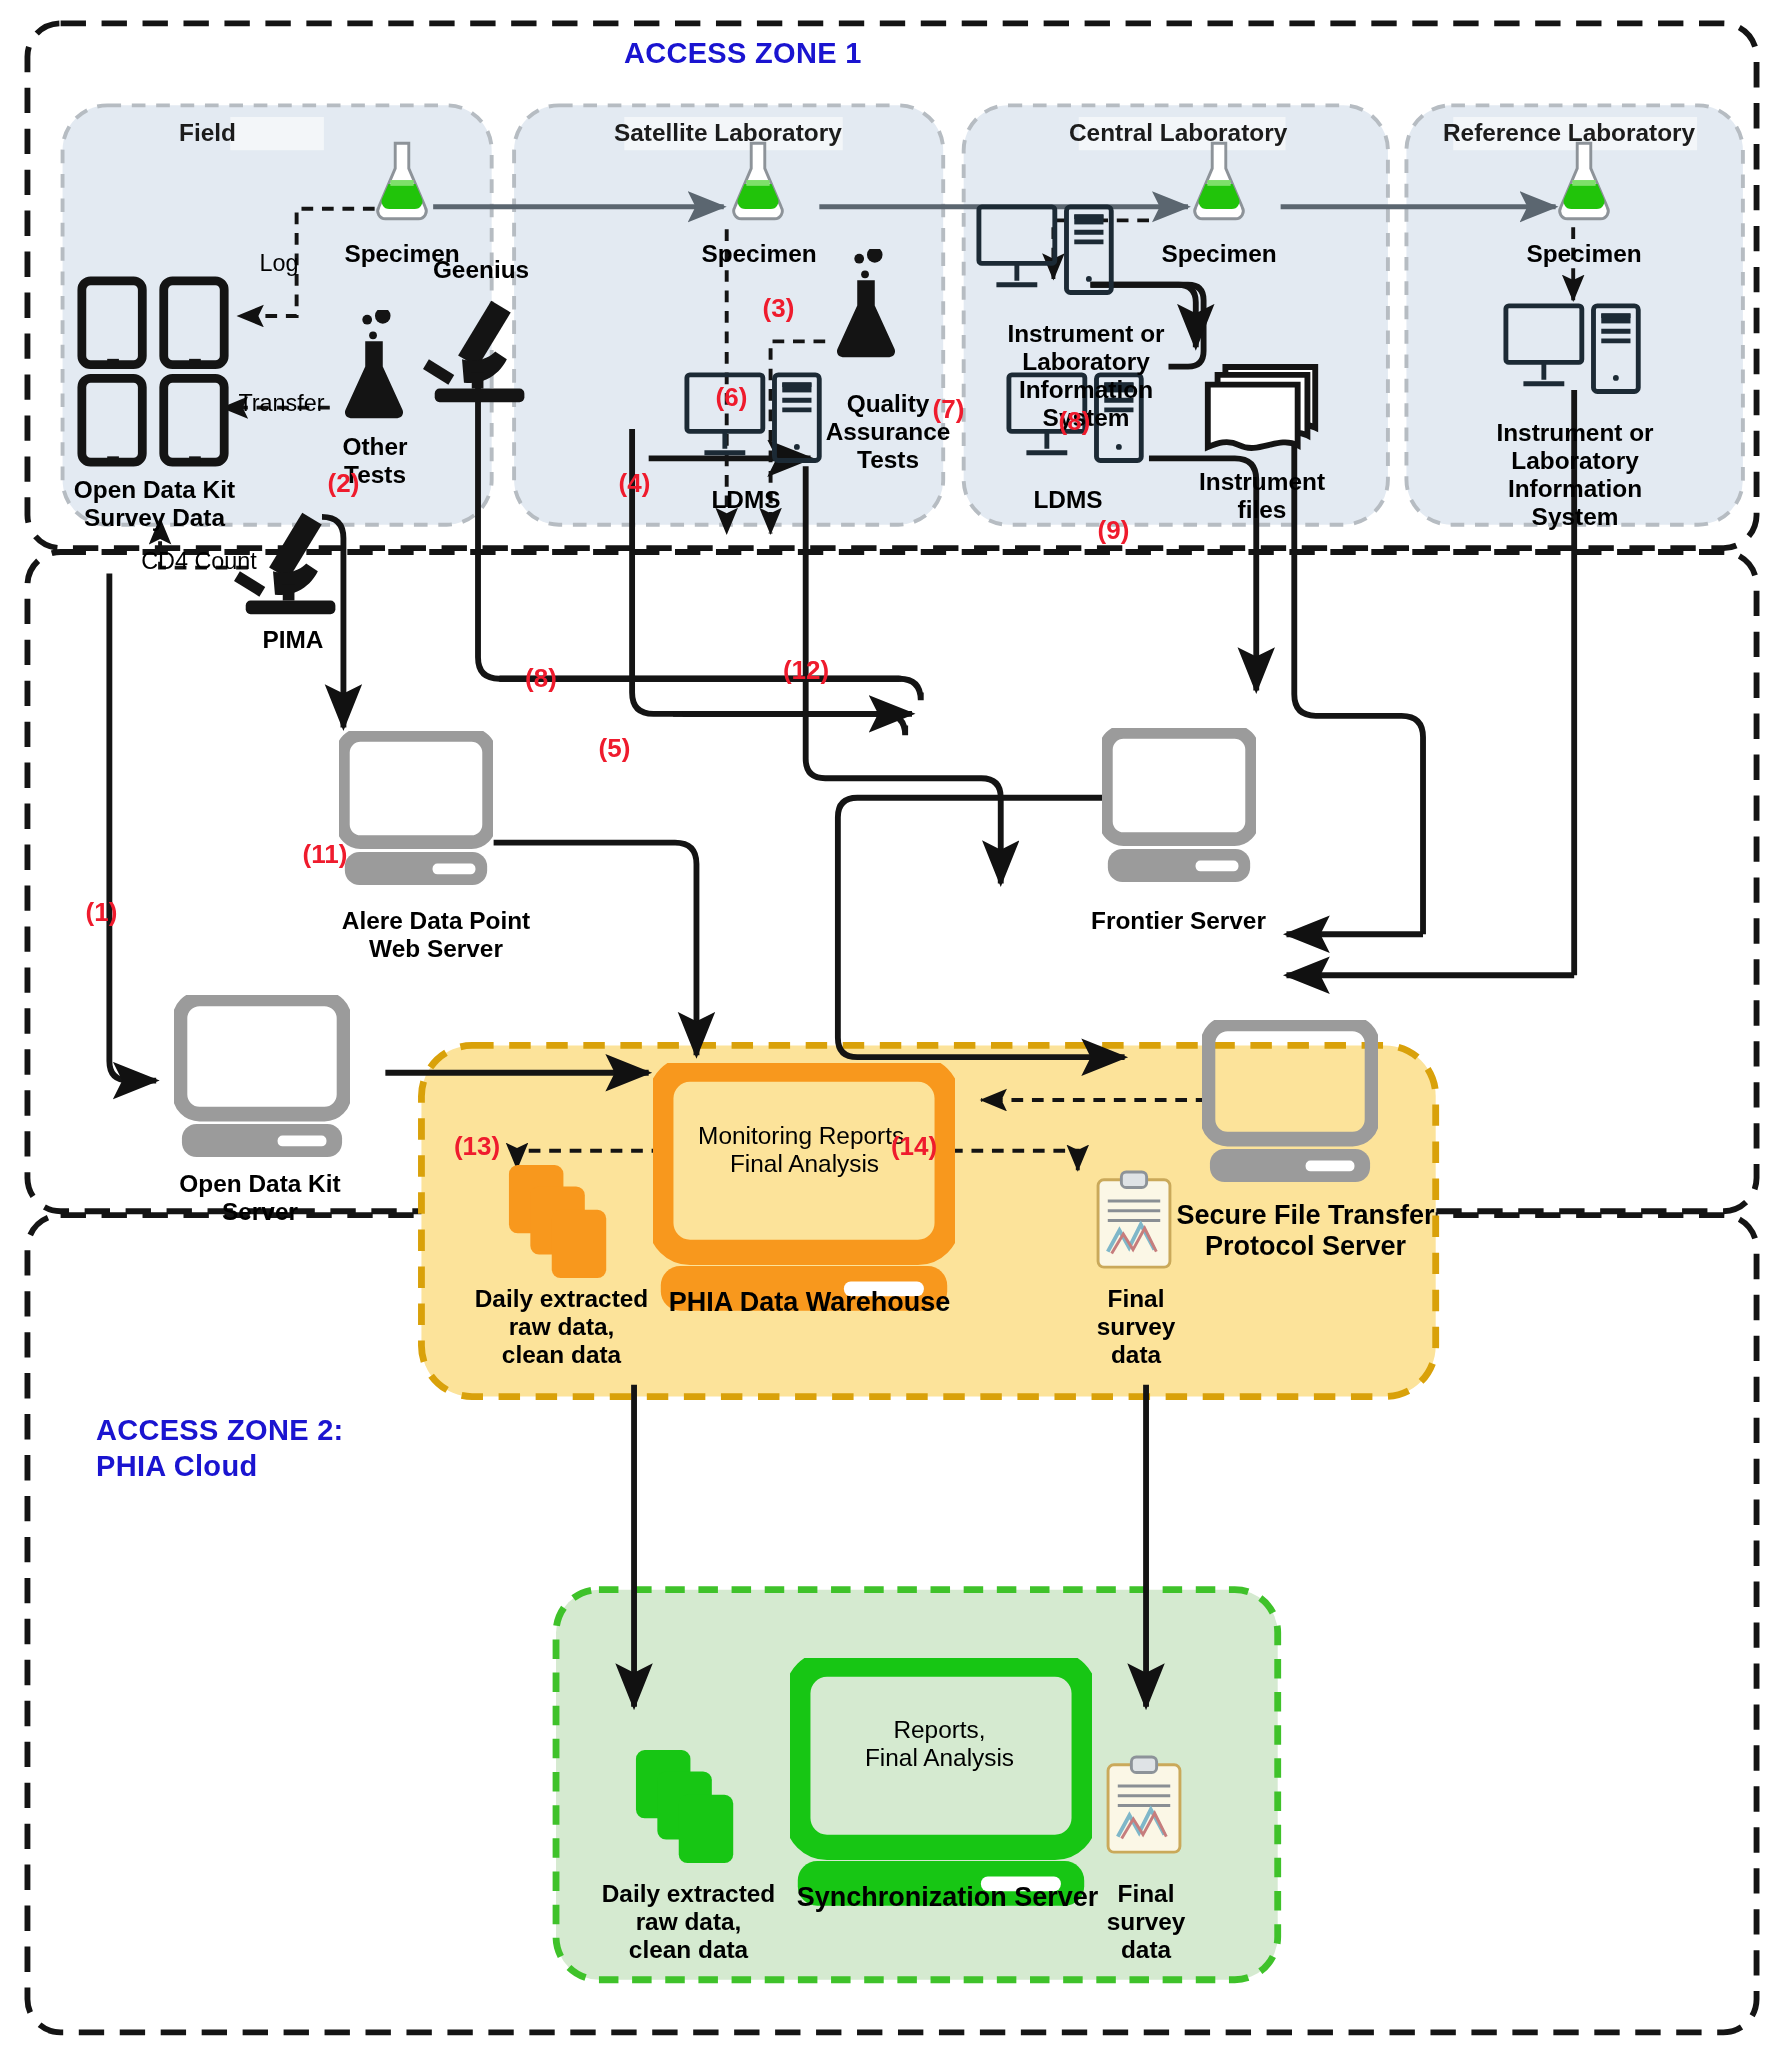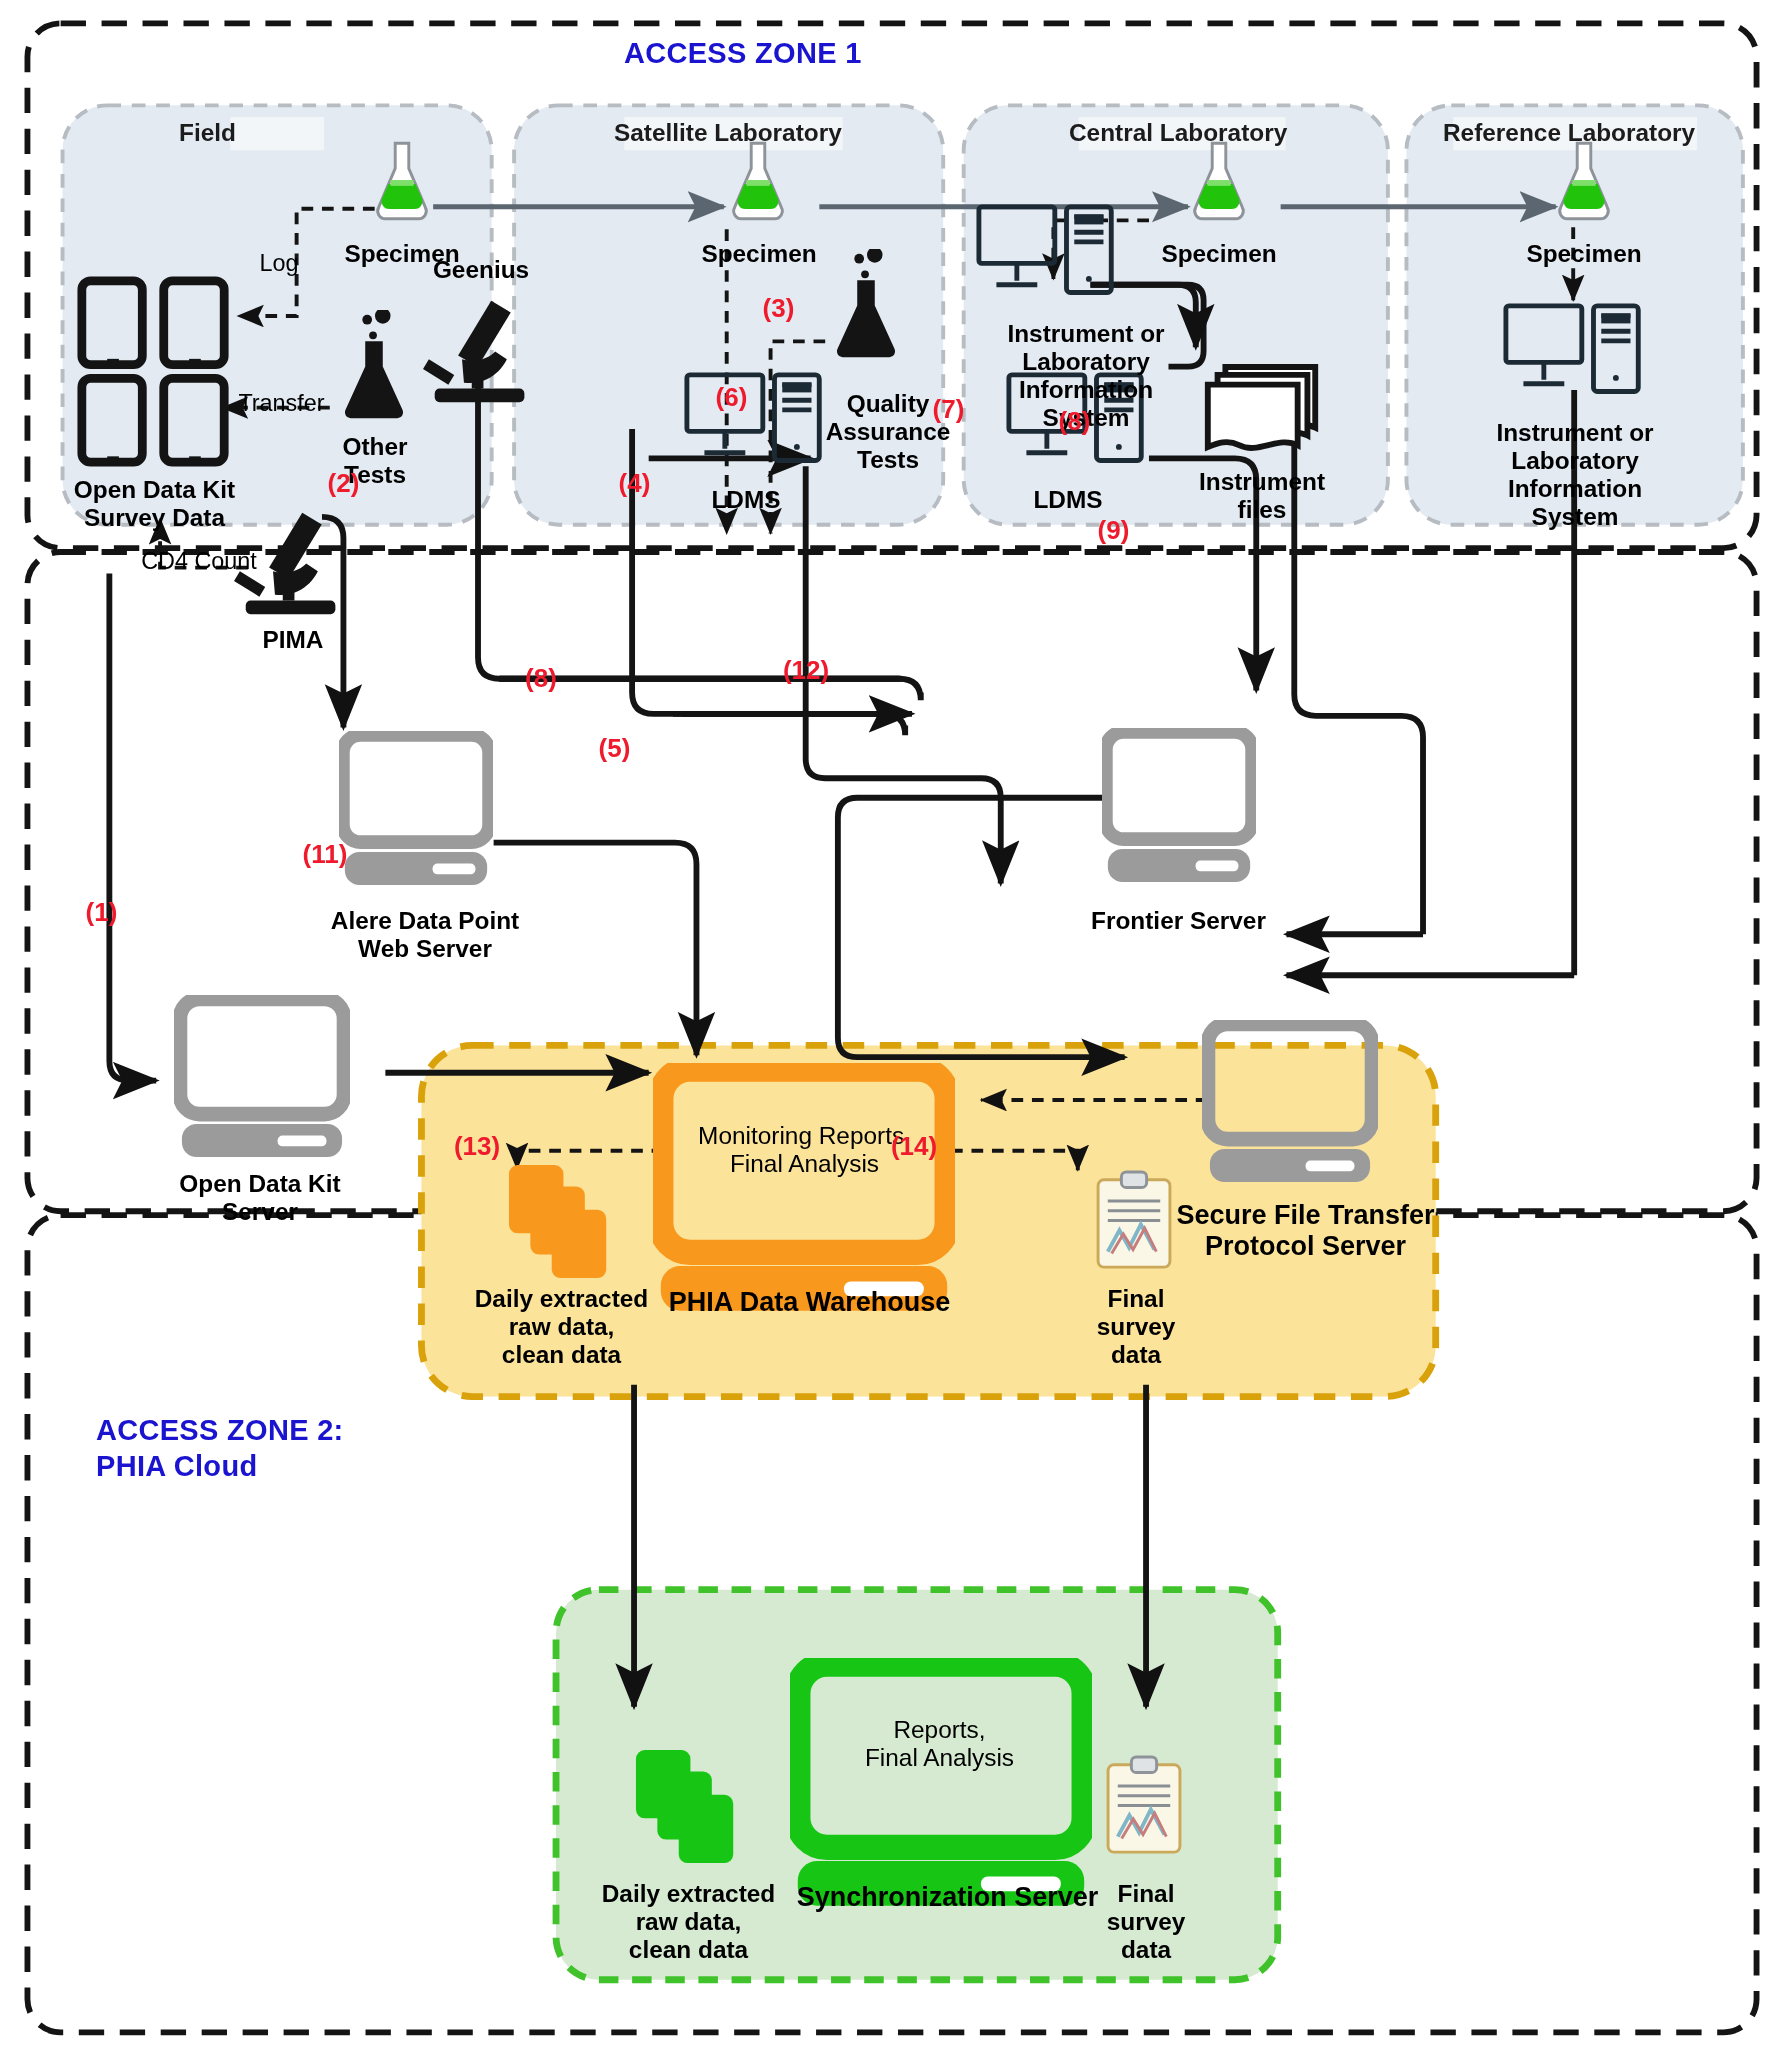--- a/index.html
+++ b/index.html
@@ -435,21 +435,21 @@
 System</div>
   <div class="lbl node-name" style="left:1174px;top:468px;width:176px;" data-name="instrument-files-label">Instrument
 files</div>
   <div class="lbl node-name" style="left:995px;top:486px;width:146px;" data-name="ldms-central-label">LDMS</div>
 
   <div class="lbl node-name" style="left:1453px;top:419px;width:244px;" data-name="ilis-reference-label">Instrument or
 Laboratory
 Information
 System</div>
 
-  <div class="lbl node-name" style="left:308px;top:907px;width:234px;" data-name="alere-label">Alere Data Point
+  <div class="lbl node-name" style="left:319px;top:907px;width:234px;" data-name="alere-label">Alere Data Point
 Web Server</div>
   <div class="lbl node-name" style="left:1047px;top:907px;width:263px;" data-name="frontier-label">Frontier Server</div>
   <div class="lbl node-name" style="left:148px;top:1170px;width:224px;" data-name="odk-server-label">Open Data Kit
 Server</div>
 
   <div class="lbl" style="left:673px;top:1122px;width:263px;font-size:24.4px;" data-name="phia-screen-label">Monitoring Reports,
 Final Analysis</div>
   <div class="lbl" style="left:624px;top:1287px;width:371px;font-size:27px;font-weight:bold;" data-name="phia-warehouse-label">PHIA Data Warehouse</div>
   <div class="lbl node-name" style="left:454px;top:1285px;width:215px;" data-name="phia-raw-data-label">Daily extracted
 raw data,

